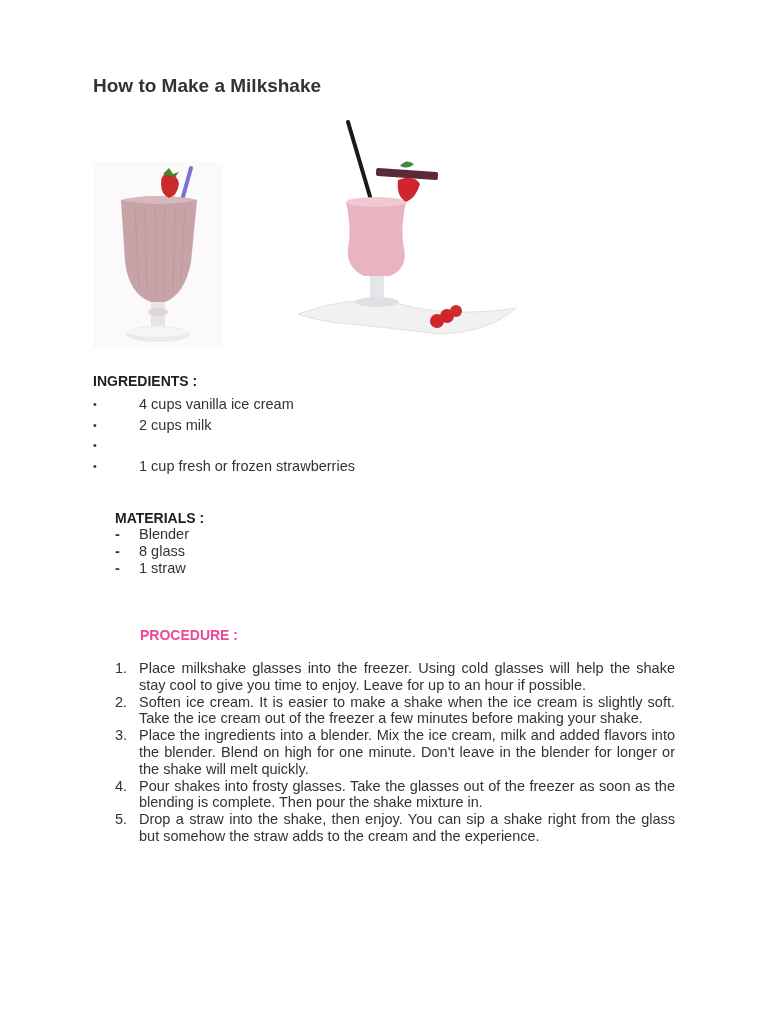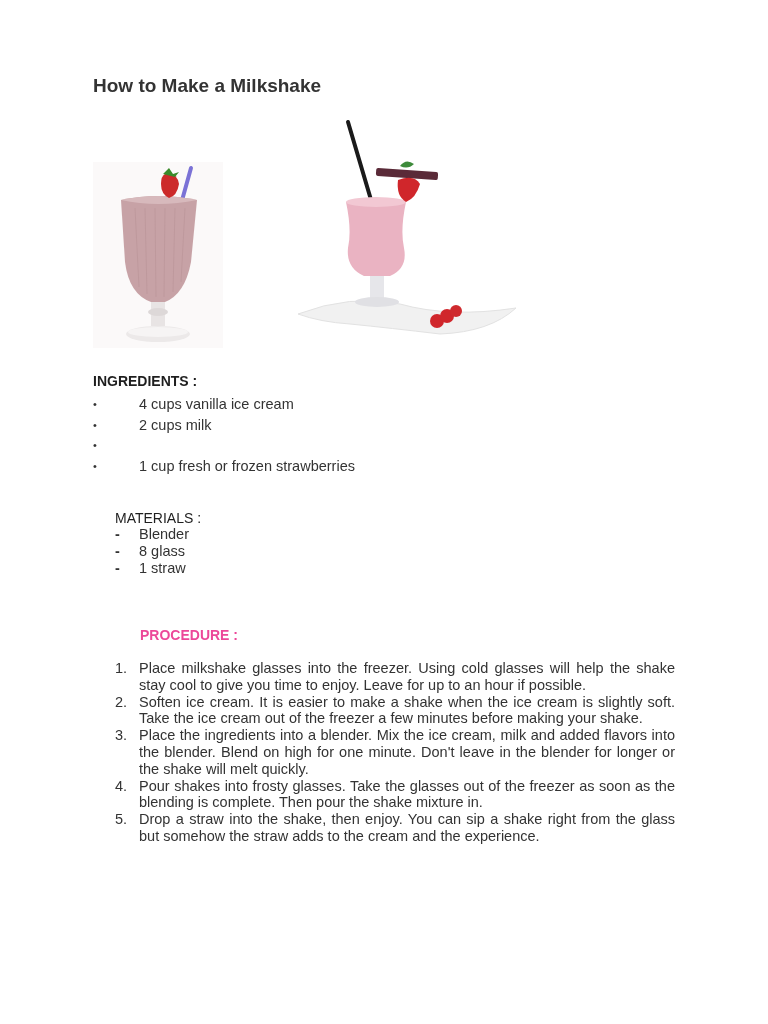--- a/index.html
+++ b/index.html
@@ -7,21 +7,21 @@
     width: 768px; height: 1024px; background: #ffffff; position: relative; overflow: hidden;
     font-family: "Liberation Sans", sans-serif; color: #2a2a2a;
   }
   .title { position: absolute; left: 93px; top: 75px; font-size: 19px; font-weight: bold; color: #333; }
   .img1 { position: absolute; left: 93px; top: 162px; width: 130px; height: 186px; }
   .img2 { position: absolute; left: 290px; top: 118px; width: 232px; height: 230px; }
   .h-ing { position: absolute; left: 93px; top: 361px; font-size: 14px; font-weight: bold; color: #1e1e1e; margin-top: 12px; }
   .ing-list { position: absolute; left: 93px; top: 394px; margin: 0; padding: 0; list-style: none; font-size: 14.5px; }
   .ing-list li { height: 20.5px; line-height: 20.5px; position: relative; padding-left: 46px; color: #333; }
   .ing-list li .bullet { position: absolute; left: 0; top: 0; width: 8px; font-size: 11px; }
-  .h-mat { position: absolute; left: 115px; top: 510px; font-size: 14px; font-weight: normal; color: #1e1e1e; }
+  .h-mat { position: absolute; left: 115px; top: 510px; font-size: 14px; font-weight: bold; color: #1e1e1e; }
   .mat-list { position: absolute; left: 115px; top: 526px; margin: 0; padding: 0; list-style: none; font-size: 14.5px; }
   .mat-list li { height: 17px; line-height: 17px; position: relative; padding-left: 24px; color: #333; }
   .mat-list li .dash { position: absolute; left: 0; top: 0; font-weight: bold; }
   .h-proc { position: absolute; left: 140px; top: 627px; font-size: 14px; font-weight: bold; color: #ec4899; }
   .proc-list { position: absolute; left: 115px; top: 660px; width: 560px; margin: 0; padding: 0; list-style: none; font-size: 14.5px; }
   .proc-list li { position: relative; padding-left: 24px; line-height: 16.8px; text-align: justify; color: #333; }
   .proc-list li .num { position: absolute; left: 0; top: 0; }
 </style>
 </head>
 <body>

